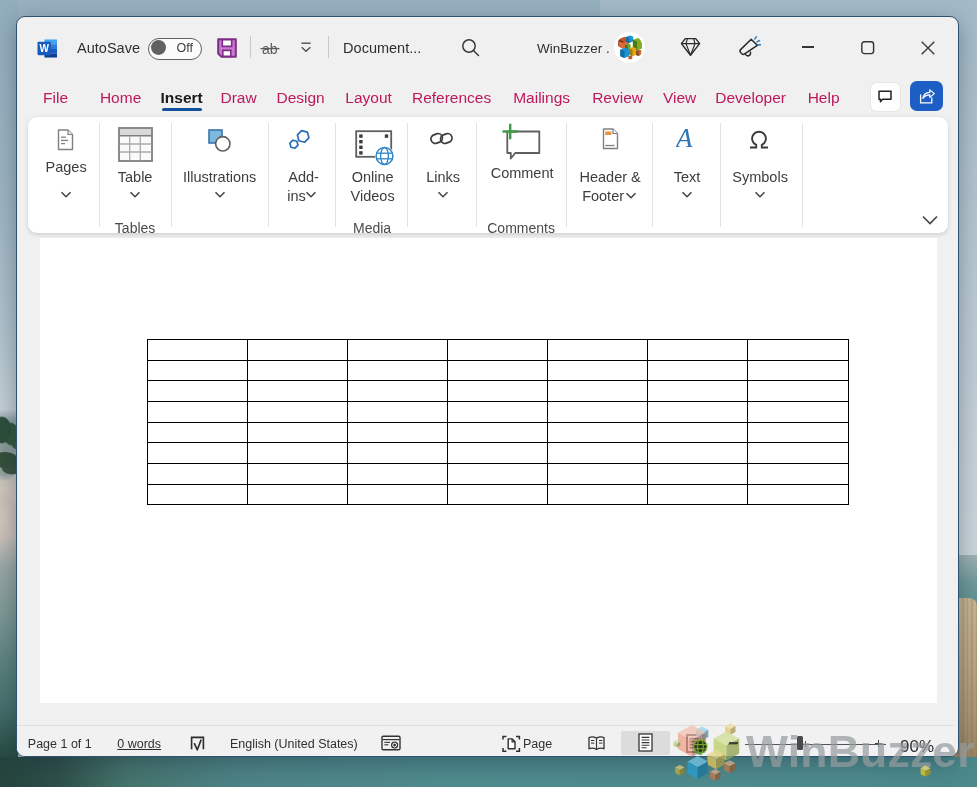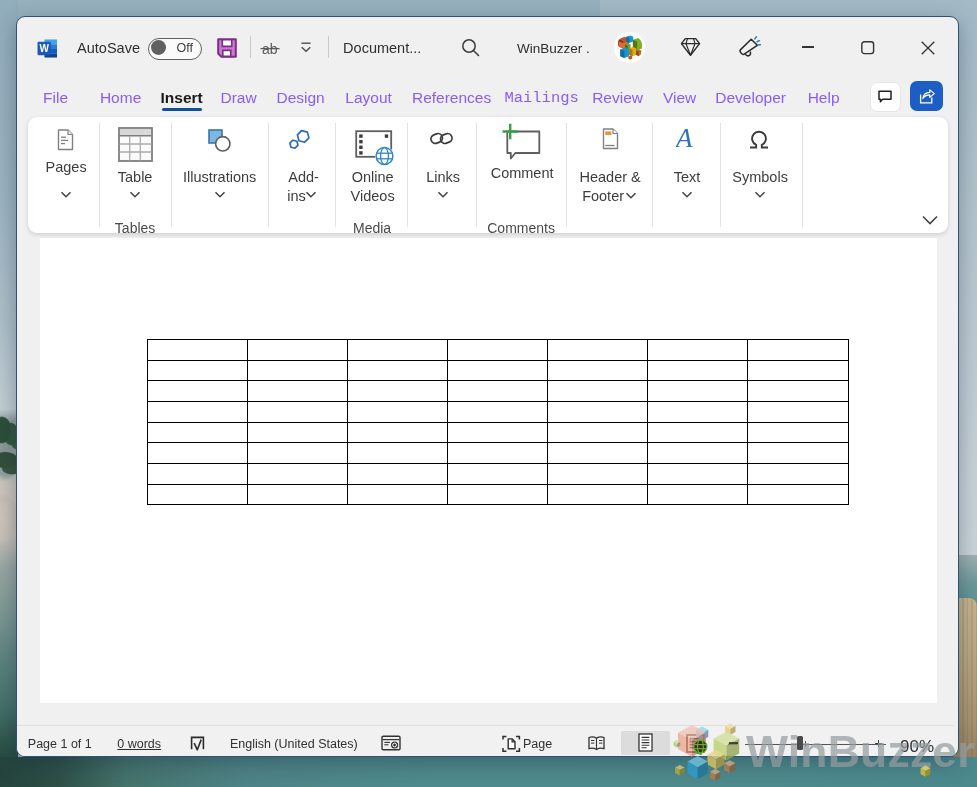--- a/index.html
+++ b/index.html
@@ -33,21 +33,21 @@
   .desk-bottom{left:0;top:757px;width:977px;height:30px;
     background:linear-gradient(90deg,#24443d 0%,#2e5049 6%,#45746c 13%,#4e8487 25%,#4f8b8d 45%,#4e8b8d 75%,#4b898c 100%);}
   .window{left:16px;top:16px;width:941px;height:739px;background:#f0f0f0;
     border:1.4px solid #2f5172;border-radius:9px;
     box-shadow:0 6px 22px rgba(20,40,60,.38);}
   .tbar-txt{font-size:14.5px;color:#2f2f2f;white-space:nowrap;}
   .toggle{width:52px;height:20px;border:1.4px solid #616161;border-radius:11px;background:#fbfbfb;}
   .knob{position:absolute;left:2.2px;top:1.9px;width:14.8px;height:14.8px;border-radius:50%;background:#616161;}
   .offtxt{position:absolute;left:28px;top:2.6px;font-size:12.5px;color:#3c3c3c;}
   .vsep{width:1px;background:#c9c9c9;}
-  .menu-item{font-size:15.5px;color:#8b5cf6;white-space:nowrap;transform:translateX(-50%);}
+  .menu-item{font-size:15.5px;color:#be185d;white-space:nowrap;transform:translateX(-50%);}
   .menu-item.active{color:#1a1a1a;font-weight:bold;}
   .ribbon{background:#fff;border-radius:9px;box-shadow:0 1.5px 4px rgba(0,0,0,.13);}
   .rsep{position:absolute;top:6px;height:104px;width:1px;background:#e2e2e2;}
   .rlabel{position:absolute;font-size:14.5px;color:#3d3d3d;text-align:center;white-space:nowrap;transform:translateX(-50%);line-height:19px;}
   .rgroup{position:absolute;top:103px;font-size:14px;color:#4a4a4a;white-space:nowrap;transform:translateX(-50%);}
   .rchev{position:absolute;transform:translateX(-50%);}
   .page{position:absolute;background:#fff;}
   .wtable{position:absolute;border-collapse:collapse;table-layout:fixed;}
   .wtable td{border:1.36px solid #000;padding:0;}
   .sbar-txt{position:absolute;font-size:12.5px;color:#303030;white-space:nowrap;}
@@ -93,21 +93,21 @@
 <svg class="abs" style="left:282.1px;top:24.6px" width="14" height="12" viewBox="0 0 14 12">
       <line x1="2.4" y1="1.2" x2="11.6" y2="1.2" stroke="#4e4e4e" stroke-width="1.4"></line>
       <path d="M2.7 5.2 L7 9.2 L11.3 5.2" fill="none" stroke="#4e4e4e" stroke-width="1.4"></path>
     </svg>
 <div class="abs vsep" style="left:310.6px;top:19.1px;height:22px;"></div>
 <div class="abs tbar-txt" style="left:326.1px;top:23.1px;">Document...</div>
 <svg class="abs" style="left:443.6px;top:21.1px" width="20" height="20" viewBox="0 0 20 20">
       <circle cx="8" cy="8" r="6.2" fill="none" stroke="#3b3b3b" stroke-width="1.5"></circle>
       <line x1="12.7" y1="12.7" x2="17.5" y2="17.5" stroke="#3b3b3b" stroke-width="1.5" stroke-linecap="round"></line>
     </svg>
-<div class="abs tbar-txt" style="left:500px;top:23.6px;font-size:13.5px;">WinBuzzer .</div>
+<div class="abs tbar-txt" style="left:520px;top:23.6px;font-size:13.5px;">WinBuzzer .</div>
 <svg class="abs" style="left:597.1px;top:15.100000000000001px" width="31" height="31" viewBox="0 0 32 32">
       <circle cx="16" cy="16" r="15.8" fill="#fff"></circle>
       <g>
         <path d="M4.5 7.5 l6.5-2.5 4.5 2 0 8 -6 2.2 -5-2.5 z" fill="#c4552b"></path>
         <path d="M4.5 7.5 l5 2 0 7.2 -5-2.5z" fill="#7e3317"></path>
         <path d="M5 9.5 l4.5 1.8 5.5-2 0 6 -5.5 2 -4.5-2z" fill="#d96a3a"></path>
         <path d="M12.5 5 l4.2-1.4 3.2 1.3 -0.2 5 -3.8 1.5 -3.4-1.4z" fill="#1b94d4"></path>
         <path d="M12.5 5 l3.4 1.3 0 5.1 -3.4-1.4z" fill="#0f6da0"></path>
         <path d="M19.5 8 l5.5-1.8 3.8 1.6 0 9.2 -5 2 -4.3-1.8z" fill="#7fae26"></path>
         <path d="M19.5 8 l4.3 1.7 0 9.3 -4.3-1.8z" fill="#55770f"></path>
@@ -139,21 +139,21 @@
 <svg class="abs" style="left:904.1px;top:24.1px" width="14" height="14" viewBox="0 0 14 14">
       <path d="M0.7 0.7 L13.3 13.3 M13.3 0.7 L0.7 13.3" stroke="#333" stroke-width="1.3"></path>
     </svg>
 <div class="abs menu-item" style="left:38.6px;top:71.6px;">File</div>
 <div class="abs menu-item" style="left:103.6px;top:71.6px;">Home</div>
 <div class="abs menu-item active" style="left:164.6px;top:71.6px;">Insert</div>
 <div class="abs menu-item" style="left:221.6px;top:71.6px;">Draw</div>
 <div class="abs menu-item" style="left:283.6px;top:71.6px;">Design</div>
 <div class="abs menu-item" style="left:351.6px;top:71.6px;">Layout</div>
 <div class="abs menu-item" style="left:434.6px;top:71.6px;">References</div>
-<div class="abs menu-item" style="left:524.6px;top:71.6px;font-family:Liberation Mono, monospace;">Mailings</div>
+<div class="abs menu-item" style="left:524.6px;top:71.6px;">Mailings</div>
 <div class="abs menu-item" style="left:600.6px;top:71.6px;">Review</div>
 <div class="abs menu-item" style="left:662.6px;top:71.6px;">View</div>
 <div class="abs menu-item" style="left:733.6px;top:71.6px;">Developer</div>
 <div class="abs menu-item" style="left:806.6px;top:71.6px;">Help</div>
 <div class="abs" style="left:145.1px;top:91.1px;width:40px;height:2.8px;background:#10509c;border-radius:2px;"></div>
 <div class="abs" style="left:853.1px;top:65.1px;width:29px;height:28px;background:#fff;border:1px solid #e6e6e6;border-radius:7px;"></div>
 <svg class="abs" style="left:861.1px;top:73.1px" width="14" height="13" viewBox="0 0 14 13">
       <path d="M1 1.2 h12 v8 h-8.4 l-2.2 2.6 v-2.6 h-1.4 z" fill="none" stroke="#222" stroke-width="1.5" stroke-linejoin="round"></path>
     </svg>
 <div class="abs" style="left:893.1px;top:64.1px;width:33px;height:30px;background:#1c5ec3;border-radius:7px;">

